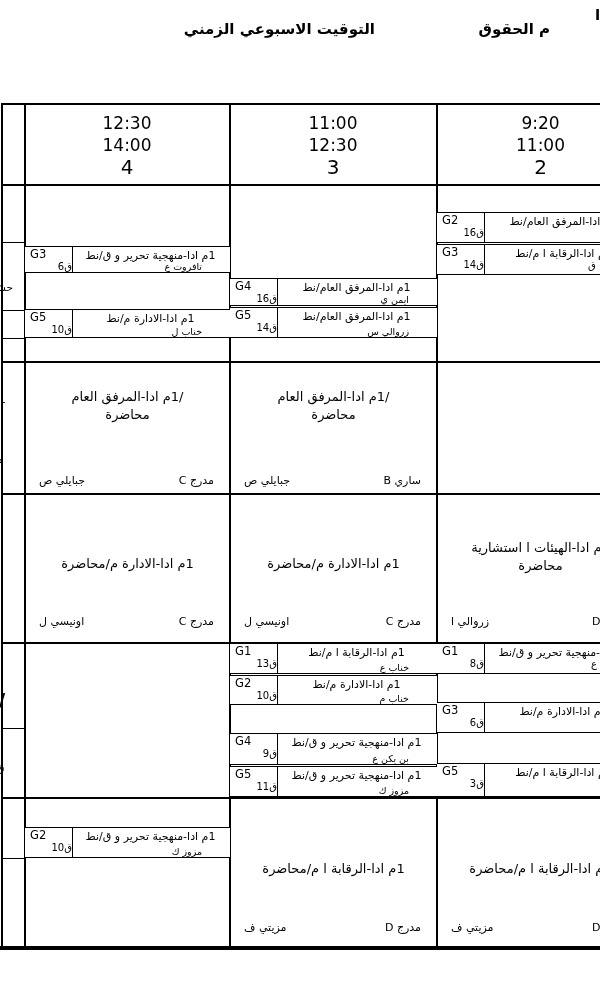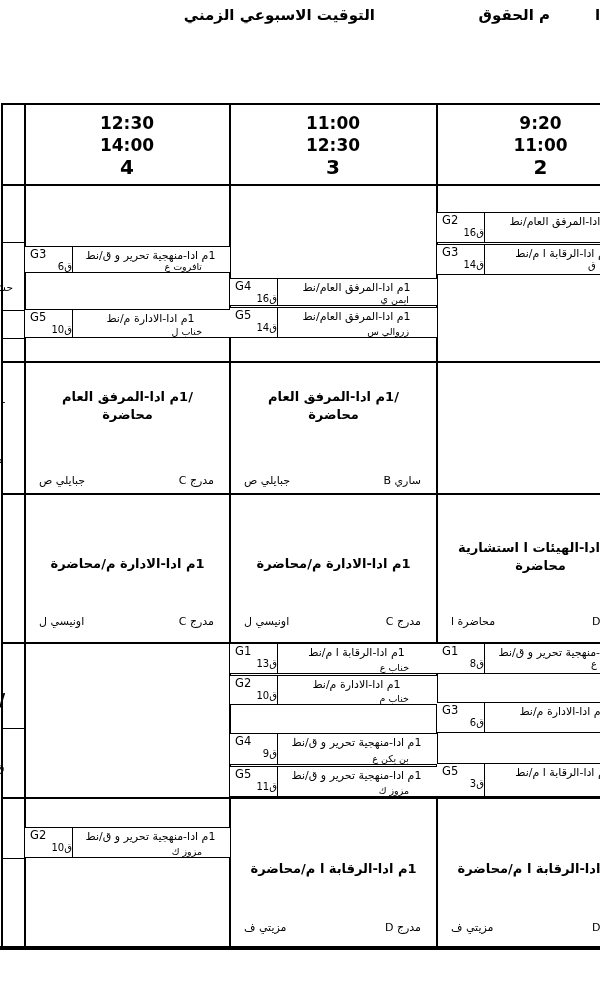--- a/index.html
+++ b/index.html
@@ -9,44 +9,44 @@
     overflow:hidden; color:#000;
     font-family:"DejaVu Sans", sans-serif;
   }
   .ar { direction:rtl; unicode-bidi:isolate; }
   
   .vl { position:absolute; width:2px; background:#000; }
   .hl { position:absolute; height:2px; background:#000; }
   .hl1 { position:absolute; height:1px; background:#000; }
   .hlthick { position:absolute; height:4px; background:#000; }
   
-  .toptext { position:absolute; font-weight:bold; font-size:15px; white-space:nowrap; }
+  .toptext { position:absolute; font-weight:bold; font-size:15px; white-space:nowrap;margin-top:14px; }
   #bigtitle {
     position:absolute; left:30px; top:28px; width:460px; height:64px;
     text-align:center; font-size:44px; white-space:nowrap;
     font-family:"DejaVu Serif","DejaVu Sans",serif;
   }
   
   .hcell { position:absolute; top:107px; height:76px; text-align:center;
-           font-weight:bold; font-size:17px; line-height:22px; padding-top:5px; }
+           font-weight:normal; font-size:17px; line-height:22px; padding-top:5px; }
   .hcell .num { font-size:20px; line-height:22px; display:block; }
   
   .mini { position:absolute; background:#fff;
           border-top:1px solid #000; border-bottom:1px solid #000; }
   .gbox { position:absolute; left:0; top:0; bottom:0; width:48px;
           border-right:1px solid #000; padding:1px 0 0 5px;
           font-size:11.5px; line-height:13px; }
   .groom { font-size:10px; line-height:11px; display:block; }
   .crs { position:absolute; left:48px; right:2px; top:2px; text-align:center;
          font-size:11px; white-space:nowrap; }
   .tch { position:absolute; left:48px; right:28px; bottom:0; text-align:right;
          font-size:9.5px; white-space:nowrap; }
   
   .lec { position:absolute; }
-  .ttl { position:absolute; left:0; right:0; text-align:center; font-weight:bold;
+  .ttl { position:absolute; left:0; right:0; text-align:center; font-weight:normal;
          font-size:13px; line-height:18px; white-space:nowrap; }
   .bl { position:absolute; left:14px; right:16px; direction:rtl;
         display:flex; justify-content:space-between; font-size:11px; white-space:nowrap; }
   
   .frag { position:absolute; white-space:nowrap; }
 </style>
 </head>
 <body>
 
 <div id="canvas">
@@ -156,21 +156,21 @@
     <div class="bl" style="bottom:14px;">
       <span>مدرج C</span>
       <span>اونيسي ل</span>
     </div>
   </div>
   <div class="lec" style="left:437px; width:207px; top:495px; height:147px;">
     <div class="ttl ar" style="top:44px;">1م ادا-الهيئات ا استشارية</div>
     <div class="ttl ar" style="top:62px;">محاضرة</div>
     <div class="bl" style="bottom:14px;">
       <span>مدرج D</span>
-      <span>محاضرة ا</span>
+      <span>زروالي ا</span>
     </div>
   </div>
 
   <div class="mini" style="left:437px; width:207px; top:643px; height:31px;">
     <div class="gbox"><span>G1</span>
       <span class="groom ar">ق8</span></div>
     <div class="crs ar">1م ادا-منهجية تحرير و ق/نط</div>
     <div class="tch ar"></div>
   </div>
   <div class="mini" style="left:437px; width:207px; top:702px; height:31px;">

